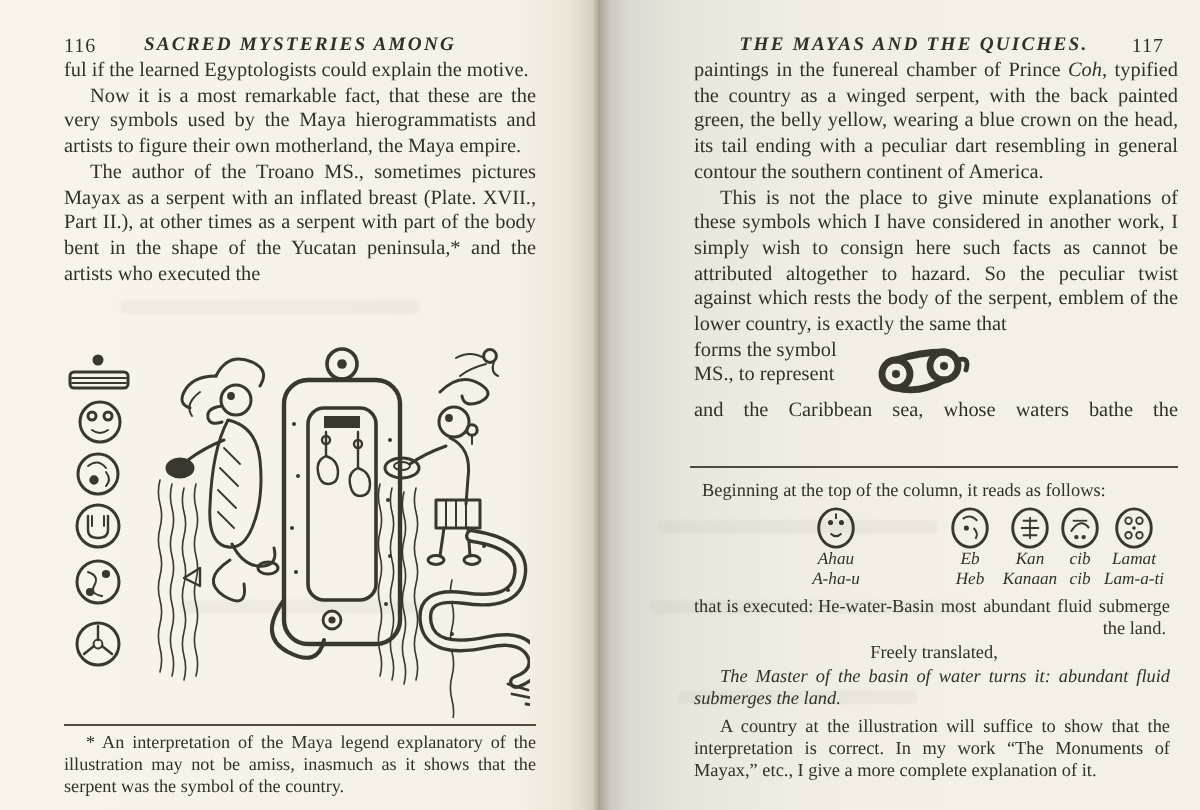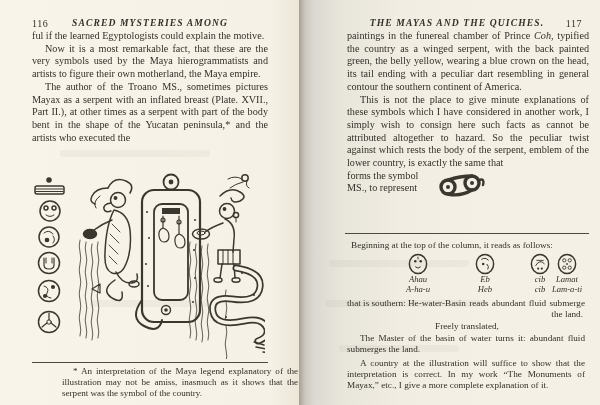--- a/index.html
+++ b/index.html
@@ -5,51 +5,51 @@
   html,body{margin:0;padding:0;background:#dcdcdc;}
   .canvas{
     position:relative;width:600px;height:405px;overflow:hidden;
     background:#f4f0e5;
     box-shadow:inset 0 0 0 1px #c9c9c9;
     font-family:"Liberation Serif", serif;
     color:#33302a;
   }
   .page{position:absolute;top:0;height:405px;overflow:hidden;}
   .page-left{left:0;width:299px;
-    background:linear-gradient(to right,#f8f4e9 0%,#f5f1e6 86%,#ece6d8 95%,#d9d2c2 99%,#b3ac9c 100%);padding-left:16px;}
+    background:linear-gradient(to right,#f8f4e9 0%,#f5f1e6 86%,#ece6d8 95%,#d9d2c2 99%,#b3ac9c 100%);}
   .page-right{left:299px;width:301px;
     background:linear-gradient(to right,#a59f92 0%,#ccc8c0 2%,#dcd9d2 5%,#e8e5db 14%,#f1ede2 34%,#f4f0e5 62%);}
   .pagenum{position:absolute;top:18px;font-size:10px;letter-spacing:.5px;}
   .running-header{position:absolute;top:17px;font-size:9.6px;font-weight:bold;font-style:italic;
     letter-spacing:1.1px;text-align:center;white-space:nowrap;}
   .body-text{position:absolute;font-size:10.2px;line-height:12.7px;text-align:justify;}
   .body-text p{margin:0;text-indent:13px;}
   .body-text p.cont{text-indent:0;}
   .lp-body{top:30px;left:32px;width:236px;}
   .rp-body{top:30px;left:48px;width:242px;}
   .glyph-lines{display:flex;}
   .glyph-lines .gl-left{width:84px;}
   .glyph-lines .gl-mid{width:58px;display:flex;justify-content:center;}
   .glyph-lines .gl-right{flex:1;}
   .justify-last{text-align:justify;text-align-last:justify;}
   .rule{position:absolute;border-top:1.3px solid #4f4a3e;height:0;}
   .lp-rule{top:362px;left:32px;width:236px;}
   .rp-rule{top:233px;left:46px;width:244px;}
   .footnote{position:absolute;top:366px;left:32px;width:236px;
-    font-size:9.1px;line-height:11px;text-align:justify;text-indent:11px;margin-left:30px;}
+    font-size:9.1px;line-height:11px;text-align:justify;text-indent:11px;}
   .note-intro{position:absolute;top:240px;left:52px;width:236px;font-size:9.2px;}
   .note-glyph-row{position:absolute;top:253px;left:48px;width:242px;height:44px;}
   .gcol{position:absolute;width:46px;text-align:center;}
   .gcol .gname,.gcol .gread{font-size:8.6px;font-style:italic;line-height:9.6px;}
   .literal-row{position:absolute;top:298px;left:48px;width:238px;display:flex;
     justify-content:space-between;font-size:9.2px;}
   .literal-tail{position:absolute;top:309px;left:48px;width:236px;text-align:right;font-size:9.2px;}
   .freely{position:absolute;top:321px;left:48px;width:240px;text-align:center;font-size:9.2px;}
   .translation{position:absolute;top:333px;left:48px;width:238px;font-size:9.2px;line-height:11.4px;
-    text-align:justify;text-indent:13px;}
+    font-style:italic;text-align:justify;text-indent:13px;}
   .closing{position:absolute;top:358px;left:48px;width:238px;font-size:9.2px;line-height:11px;
     text-align:justify;text-indent:13px;}
   .illustration{position:absolute;top:172px;left:30px;width:235px;height:187px;}
   .ghost{position:absolute;background:#6f6a5e;opacity:.055;border-radius:3px;filter:blur(.6px);}
   i{font-style:italic;}
   svg{display:block;}
 </style>
 </head>
 <body>
 
@@ -214,20 +214,21 @@
             <circle cx="38" cy="13" r="7"></circle>
             <path d="M14,10 Q26,6 38,6"></path>
             <path d="M14,24 Q26,27 38,20"></path>
             <path d="M45,10 q6,-2 4,5" stroke-width="2.4"></path>
             <circle cx="14" cy="17" r="2" fill="#3a372f" stroke="none"></circle>
             <circle cx="38" cy="13" r="2" fill="#3a372f" stroke="none"></circle>
           </svg>
         </div>
       </div>
 
+      <p class="cont justify-last">and the Caribbean sea, whose waters bathe the</p>
     </div>
 
     <div class="ghost" style="left:30px;top:260px;width:140px;height:7px;"></div>
     <div class="ghost" style="left:26px;top:300px;width:160px;height:7px;"></div>
     <div class="ghost" style="left:40px;top:345px;width:120px;height:7px;"></div>
 
     <div class="rule rp-rule"></div>
     <div class="note-intro">Beginning at the top of the column, it reads as follows:</div>
 
     <div class="note-glyph-row">
@@ -248,20 +249,28 @@
         <svg width="20" height="22" viewBox="0 0 22 24" style="margin:0 auto;" fill="none" stroke="#3a372f" stroke-width="1.6">
           <ellipse cx="11" cy="12" rx="9.5" ry="10.5"></ellipse>
           <path d="M7,7 q4,-3 8,1" stroke-width="1.1"></path>
           <circle cx="9" cy="12" r="1.4" fill="#3a372f" stroke="none"></circle>
           <path d="M13,12 q3,3 1,6" stroke-width="1.1"></path>
         </svg>
         <div class="gname">Eb</div>
         <div class="gread">Heb</div>
       </div>
 
+      <div class="gcol" style="left:145px;">
+        <svg width="20" height="22" viewBox="0 0 22 24" style="margin:0 auto;" fill="none" stroke="#3a372f" stroke-width="1.6">
+          <ellipse cx="11" cy="12" rx="9.5" ry="10.5"></ellipse>
+          <path d="M7,8 h8 M6,12 h10 M7,16 h8 M11,6 v12" stroke-width="1"></path>
+        </svg>
+        <div class="gname">Kan</div>
+        <div class="gread">Kanaan</div>
+      </div>
 
       <div class="gcol" style="left:170px;">
         <svg width="20" height="22" viewBox="0 0 22 24" style="margin:0 auto;" fill="none" stroke="#3a372f" stroke-width="1.6">
           <ellipse cx="11" cy="12" rx="9.5" ry="10.5"></ellipse>
           <path d="M6,14 q5,-8 10,-2" stroke-width="1.1"></path>
           <circle cx="9" cy="17" r="1.2" fill="#3a372f" stroke="none"></circle>
           <circle cx="13" cy="17" r="1.2" fill="#3a372f" stroke="none"></circle>
           <line x1="7" y1="8" x2="15" y2="8" stroke-width="1"></line>
         </svg>
         <div class="gname">cib</div>
@@ -276,22 +285,22 @@
           <circle cx="8" cy="16" r="1.8" stroke-width="1"></circle>
             <circle cx="14" cy="16" r="1.8" stroke-width="1"></circle>
           <circle cx="11" cy="12" r="1" fill="#3a372f" stroke="none"></circle>
         </svg>
         <div class="gname">Lamat</div>
         <div class="gread">Lam-a-ti</div>
       </div>
     </div>
 
     <div class="literal-row">
-      <span>that is southern: He-water-Basin</span>
-      <span>reads</span>
+      <span>that is executed: He-water-Basin</span>
+      <span>most</span>
       <span>abundant</span>
       <span>fluid</span>
       <span>submerge</span>
     </div>
     <div class="literal-tail">the land.</div>
 
     <div class="freely">Freely translated,</div>
     <div class="translation">The Master of the basin of water turns it: abundant fluid submerges the land.</div>
     <div class="closing">A country at the illustration will suffice to show that the interpretation is correct.  In my work “The Monuments of Mayax,” etc., I give a more complete explanation of it.</div>
   </div>

